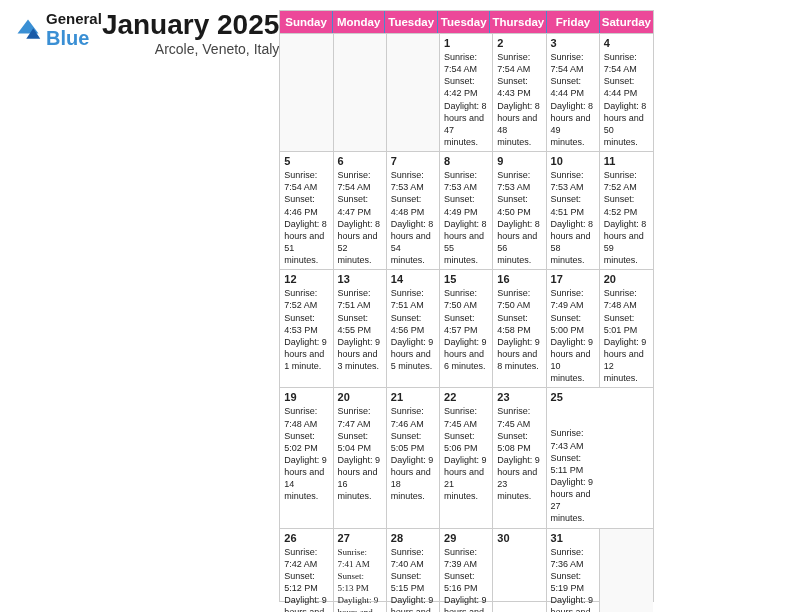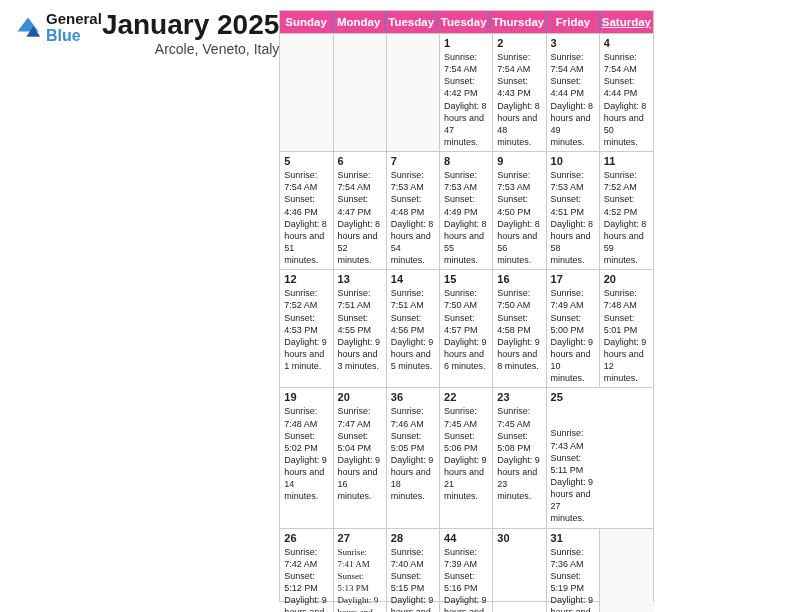--- a/index.html
+++ b/index.html
@@ -58,21 +58,21 @@
       background: #ec4899;
     }
     .cal-header-cell {
       color: #fff;
       font-size: 11.5px;
       font-weight: bold;
       text-align: center;
       padding: 5px 2px;
       border-right: 1px solid #4a88cc;
     }
-    .cal-header-cell:last-child { border-right: none; text-decoration: underline; }
+    .cal-header-cell:last-child { border-right: none; }
     .cal-body {
       flex: 1;
       display: flex;
       flex-direction: column;
     }
     .cal-row {
       display: grid;
       grid-template-columns: repeat(7, 1fr);
       flex: 1;
       border-top: 1px solid #ccc;
@@ -105,21 +105,21 @@
 
 <div class="page">
   <div class="header">
     <div class="logo">
       <svg class="logo-icon" viewBox="0 0 32 32">
         <polygon points="16,4 28,20 4,20" fill="#3a8fd4"></polygon>
         <polygon points="22,14 30,26 14,26" fill="#1a5ba8"></polygon>
       </svg>
       <div style="line-height:1.15;">
         <div style="font-size:15px;font-weight:bold;color:#1a1a1a;">General</div>
-        <div style="font-size:16px;font-weight:bold;color:#3a8fd4;">Blue</div>
+        <div style="font-size:20px;font-weight:bold;color:#3a8fd4;">Blue</div>
       </div>
     </div>
     <div class="title-block">
       <div class="month-title">January 2025</div>
       <div class="location">Arcole, Veneto, Italy</div>
     </div>
   </div>
 
   <div class="calendar">
     <div class="cal-header-row">
@@ -256,21 +256,21 @@
 Sunset: 5:02 PM
 Daylight: 9 hours and 14 minutes.</div>
           </div>
           <div class="cal-cell">
             <span class="day-num">20</span>
             <div class="cell-text" style="white-space: pre-line;">Sunrise: 7:47 AM
 Sunset: 5:04 PM
 Daylight: 9 hours and 16 minutes.</div>
           </div>
           <div class="cal-cell">
-            <span class="day-num">36</span>
+            <span class="day-num">21</span>
             <div class="cell-text" style="white-space: pre-line;">Sunrise: 7:46 AM
 Sunset: 5:05 PM
 Daylight: 9 hours and 18 minutes.</div>
           </div>
           <div class="cal-cell">
             <span class="day-num">22</span>
             <div class="cell-text" style="white-space: pre-line;">Sunrise: 7:45 AM
 Sunset: 5:06 PM
 Daylight: 9 hours and 21 minutes.</div>
           </div>
@@ -300,21 +300,21 @@
 Sunset: 5:13 PM
 Daylight: 9 hours and 32 minutes.</div>
           </div>
           <div class="cal-cell">
             <span class="day-num">28</span>
             <div class="cell-text" style="white-space: pre-line;">Sunrise: 7:40 AM
 Sunset: 5:15 PM
 Daylight: 9 hours and 35 minutes.</div>
           </div>
           <div class="cal-cell">
-            <span class="day-num">44</span>
+            <span class="day-num">29</span>
             <div class="cell-text" style="white-space: pre-line;">Sunrise: 7:39 AM
 Sunset: 5:16 PM
 Daylight: 9 hours and 37 minutes.</div>
           </div>
           <div class="cal-cell">
             <span class="day-num">30</span>
           </div>
           <div class="cal-cell">
             <span class="day-num">31</span>
             <div class="cell-text" style="white-space: pre-line;">Sunrise: 7:36 AM

